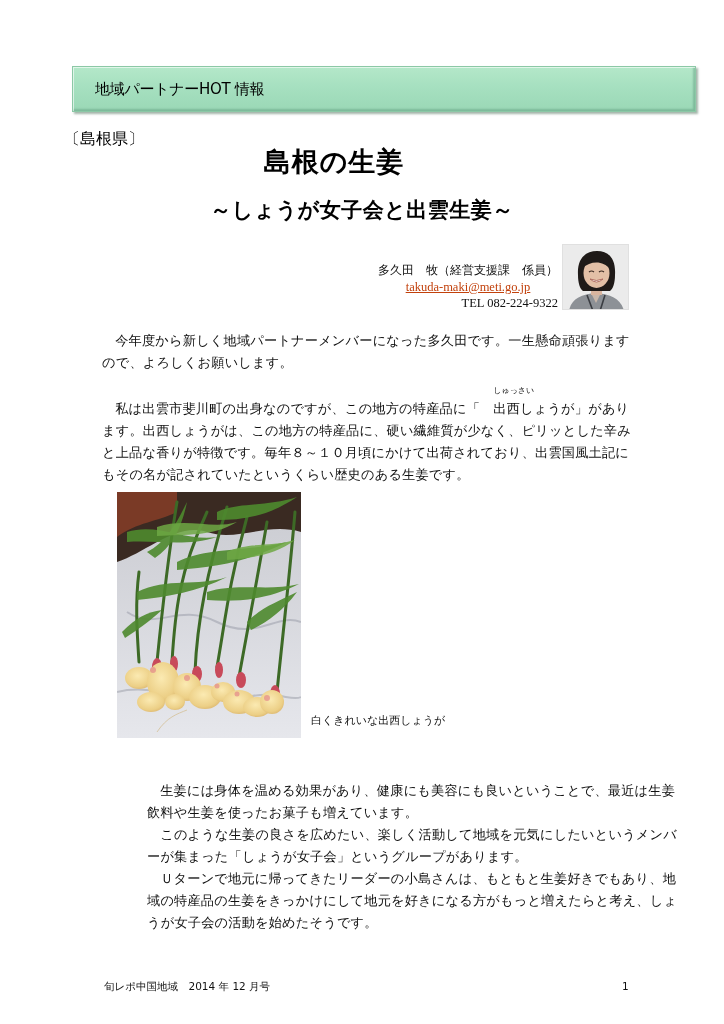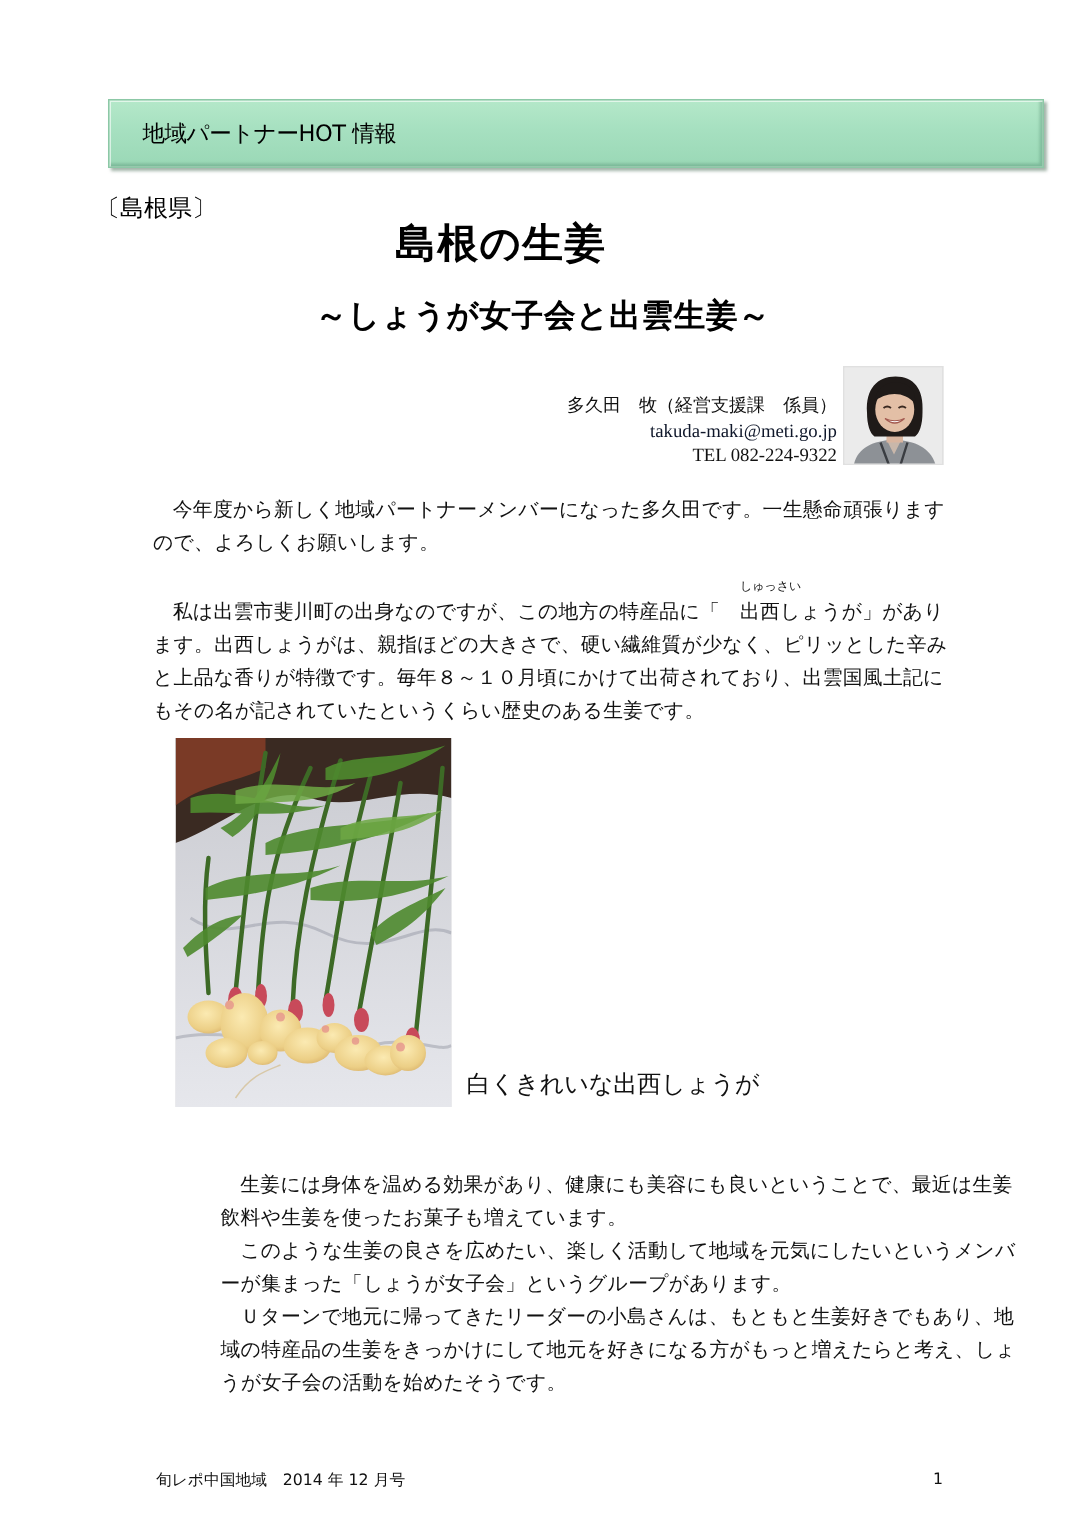--- a/index.html
+++ b/index.html
@@ -75,21 +75,23 @@
     .author-name {
       display: block;
       font-family: "DejaVu Sans", sans-serif;
       font-size: 12px;
       margin-bottom: 1px;
     }
     .author-email {
       display: block;
       font-family: "Liberation Serif", "DejaVu Serif", serif;
       font-size: 12.5px;
-      color: #0f172a;
+      color: #c2410c;
+      text-decoration: underline;
+      text-align: center;
     }
     .author-tel {
       display: block;
       font-family: "Liberation Serif", "DejaVu Serif", serif;
       font-size: 12.5px;
     }
     .avatar {
       position: absolute;
       left: 562px;
       top: 244px;
@@ -139,21 +141,21 @@
       width: 184px;
       height: 246px;
       overflow: hidden;
       background: #d8d8dc;
     }
     .photo svg { display: block; }
     .caption {
       position: absolute;
       left: 311px;
       top: 713px;
-      font-size: 16px;
+      font-size: 11px;
       color: #111;
     }
     .para-3 { top: 780px; margin-left: 45px; }
 
     .footer-left {
       position: absolute;
       left: 104px;
       top: 980px;
       font-size: 10.5px;
       color: #111;
@@ -205,21 +207,21 @@
 
     <path d="M27 34 q6.5 6 13 0 q-6.5 3 -13 0 Z" fill="#ffffff" stroke="#a45a50" stroke-width="0.8"></path>
   </svg>
 </div>
 
 <div class="body-text para-1">
   <p>今年度から新しく地域パートナーメンバーになった多久田です。一生懸命頑張りますので、よろしくお願いします。</p>
 </div>
 
 <div class="body-text para-2">
-  <p><span>私は出雲市斐川町の出身なのですが、この地方の特産品に「</span><span class="ruby-wrap"><span class="ruby-text">しゅっさい</span><span>出西</span></span><span>しょうが」があります。出西しょうがは、親指ほどの大きさで、硬い繊維質が少なく、ピリッとした辛みと上品な香りが特徴です。毎年８～１０月頃にかけて出荷されており、出雲国風土記にもその名が記されていたというくらい歴史のある生姜です。</span></p>
+  <p><span>私は出雲市斐川町の出身なのですが、この地方の特産品に「</span><span class="ruby-wrap"><span class="ruby-text">しゅっさい</span><span>出西</span></span><span>しょうが」があります。出西しょうがは、この地方の特産品に、硬い繊維質が少なく、ピリッとした辛みと上品な香りが特徴です。毎年８～１０月頃にかけて出荷されており、出雲国風土記にもその名が記されていたというくらい歴史のある生姜です。</span></p>
 </div>
 
 <div class="photo">
   <svg width="184" height="246" viewBox="0 0 184 246">
     <defs>
       <linearGradient id="cloth" x1="0" y1="0" x2="0" y2="1">
         <stop offset="0" stop-color="#c9cad0"></stop>
         <stop offset="1" stop-color="#e6e7ec"></stop>
       </linearGradient>
       <radialGradient id="root" cx="0.45" cy="0.4" r="0.7">

